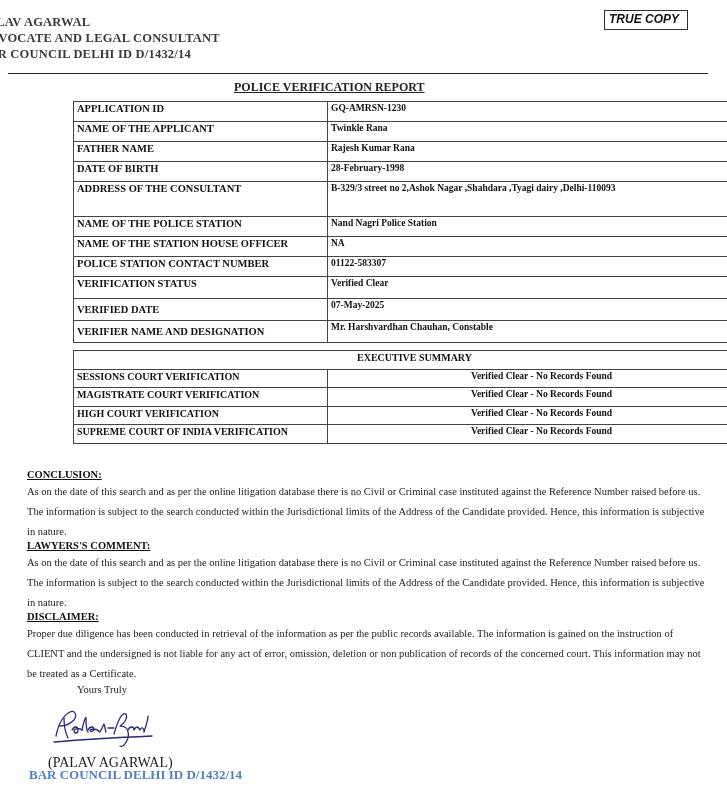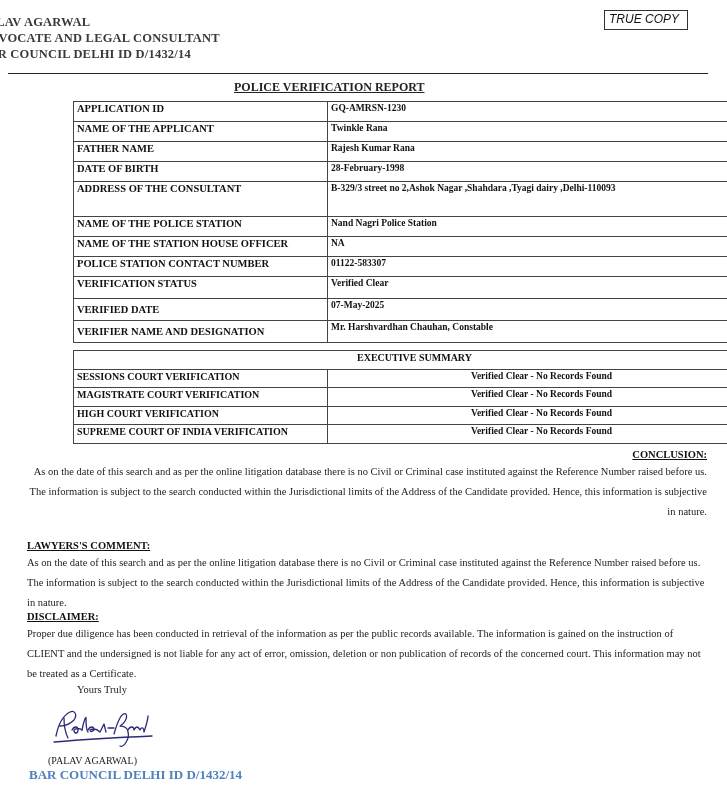--- a/index.html
+++ b/index.html
@@ -6,21 +6,21 @@
     html, body { width: 727px; height: 786px; background: #ffffff; overflow: hidden; }
     body { position: relative; font-family: "Liberation Serif", "DejaVu Serif", serif; color: #111; }
 
     .letterhead { position: absolute; top: 14px; left: 0; width: 727px; text-align: left; }
     .letterhead div { font-size: 12.5px; font-weight: bold; color: #3a3a3a; line-height: 16px; letter-spacing: 0.2px; }
     .letterhead .lh1 { margin-left: -20px; }
     .letterhead .lh2, .letterhead .lh3 { margin-left: -20px; }
 
     .true-copy { position: absolute; left: 604px; top: 10px; width: 84px; height: 20px; border: 1.5px solid #333;
       font-family: "Liberation Sans", "DejaVu Sans", sans-serif; font-style: italic; font-size: 12px; color: #111;
-      padding-left: 4px; line-height: 17px; }
+      padding-left: 4px; line-height: 17px; font-weight: bold; }
 
     .rule { position: absolute; left: 8px; top: 73px; width: 700px; height: 0; border-top: 1.5px solid #222; }
 
     .report-title { position: absolute; left: 234px; top: 80px; font-size: 12px; font-weight: bold; text-decoration: underline; color: #222; }
 
     table { border-collapse: collapse; position: absolute; left: 25px; width: 683px; margin-left: 48px; }
     td { border: 1.5px solid #444; font-size: 10.5px; font-weight: bold; padding: 1px 3px; vertical-align: top; color: #111; }
     .info-table { top: 101px; }
     .info-table td.lbl { width: 254px; font-size: 10.5px; }
     .info-table td.val { font-size: 9.5px; }
@@ -31,27 +31,27 @@
 
     .summary-table { top: 350px; }
     .summary-table tr { height: 18.5px; }
     .summary-table td.head { text-align: center; font-size: 10px; }
     .summary-table td.lbl { width: 254px; font-size: 10px; }
     .summary-table td.val { text-align: center; font-size: 9.5px; }
 
     .section { position: absolute; left: 27px; width: 680px; }
     .section .sec-title { font-size: 10.5px; font-weight: bold; text-decoration: underline; line-height: 14px; }
     .section .sec-body { font-size: 10.5px; line-height: 20px; color: #222; }
-    .conclusion { top: 448px; text-align: right; }
+    .conclusion { top: 468px; }
     .lawyers { top: 539px; }
     .disclaimer { top: 610px; }
 
     .yours { position: absolute; left: 77px; top: 684px; font-size: 10.5px; color: #222; }
     .signature { position: absolute; left: 48px; top: 706px; width: 110px; height: 46px; }
-    .signer { position: absolute; left: 48px; top: 755px; font-size: 10px; color: #222; }
+    .signer { position: absolute; left: 48px; top: 755px; font-size: 14px; color: #222; }
     .bar-id { position: absolute; left: 29px; top: 767px; font-size: 13px; font-weight: bold; color: #4f81bd; }
   </style>
 </head>
 <body>
 
 <div class="letterhead">
   <div class="lh1">PALAV AGARWAL</div>
   <div class="lh2">ADVOCATE AND LEGAL CONSULTANT</div>
   <div class="lh3">BAR COUNCIL DELHI ID D/1432/14</div>
 </div>

